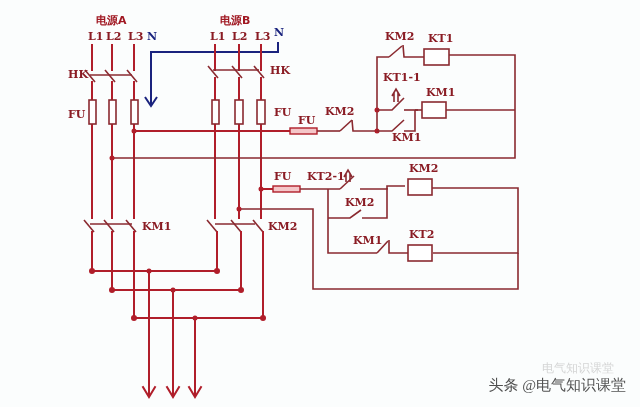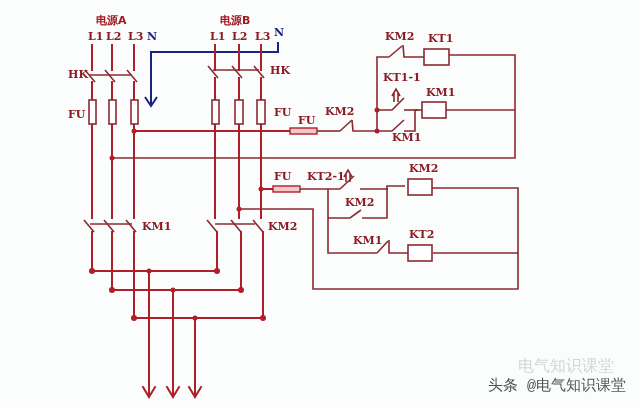--- a/index.html
+++ b/index.html
@@ -7,22 +7,22 @@
   #diagram { position: absolute; left: 0; top: 0; width: 640px; height: 407px; background: #fbfdfd; }
   .wire { stroke: #b01e2a; stroke-width: 2; fill: none; stroke-linecap: square; }
   .wire-thin { stroke: #8a2a30; stroke-width: 1.6; fill: none; }
   .neutral { stroke: #1a237e; stroke-width: 2; fill: none; }
   .component { stroke: #8a2a30; stroke-width: 1.6; fill: #ffffff; }
   .fuse-fill { stroke: #b01e2a; stroke-width: 1.4; fill: #f4c6c8; }
   .dot { fill: #b01e2a; }
   .lbl { font-family: "DejaVu Serif", serif; font-weight: bold; font-size: 11px; fill: #8a1c24; }
   .lbl-n { font-family: "DejaVu Serif", serif; font-weight: bold; font-size: 11px; fill: #1a237e; }
   .lbl-src { font-family: "DejaVu Sans", sans-serif; font-weight: bold; font-size: 11px; fill: #a01822; }
-  .watermark { position: absolute; right: 14px; bottom: 12px; font-family: Liberation Mono, monospace; font-size: 15px; color: #333; opacity: 0.85; }
-  .watermark-shadow { position: absolute; right: 26px; bottom: 30px; font-family: "DejaVu Sans", sans-serif; font-size: 16px; color: #bbb; opacity: 0.6; }
+  .watermark { position: absolute; right: 14px; bottom: 12px; font-family: Liberation Serif, serif; font-size: 15px; color: #333; opacity: 0.85; }
+  .watermark-shadow { position: absolute; right: 26px; bottom: 30px; font-family: "DejaVu Sans", sans-serif; font-size: 12px; color: #bbb; opacity: 0.6; }
 </style>
 </head>
 <body>
 
 <svg id="diagram" viewBox="0 0 640 407" xmlns="http://www.w3.org/2000/svg">
 
   <text class="lbl-src" x="96" y="24">电源A</text>
   <text class="lbl-src" x="220" y="24">电源B</text>
 
   <text class="lbl" x="88" y="40">L1</text>

